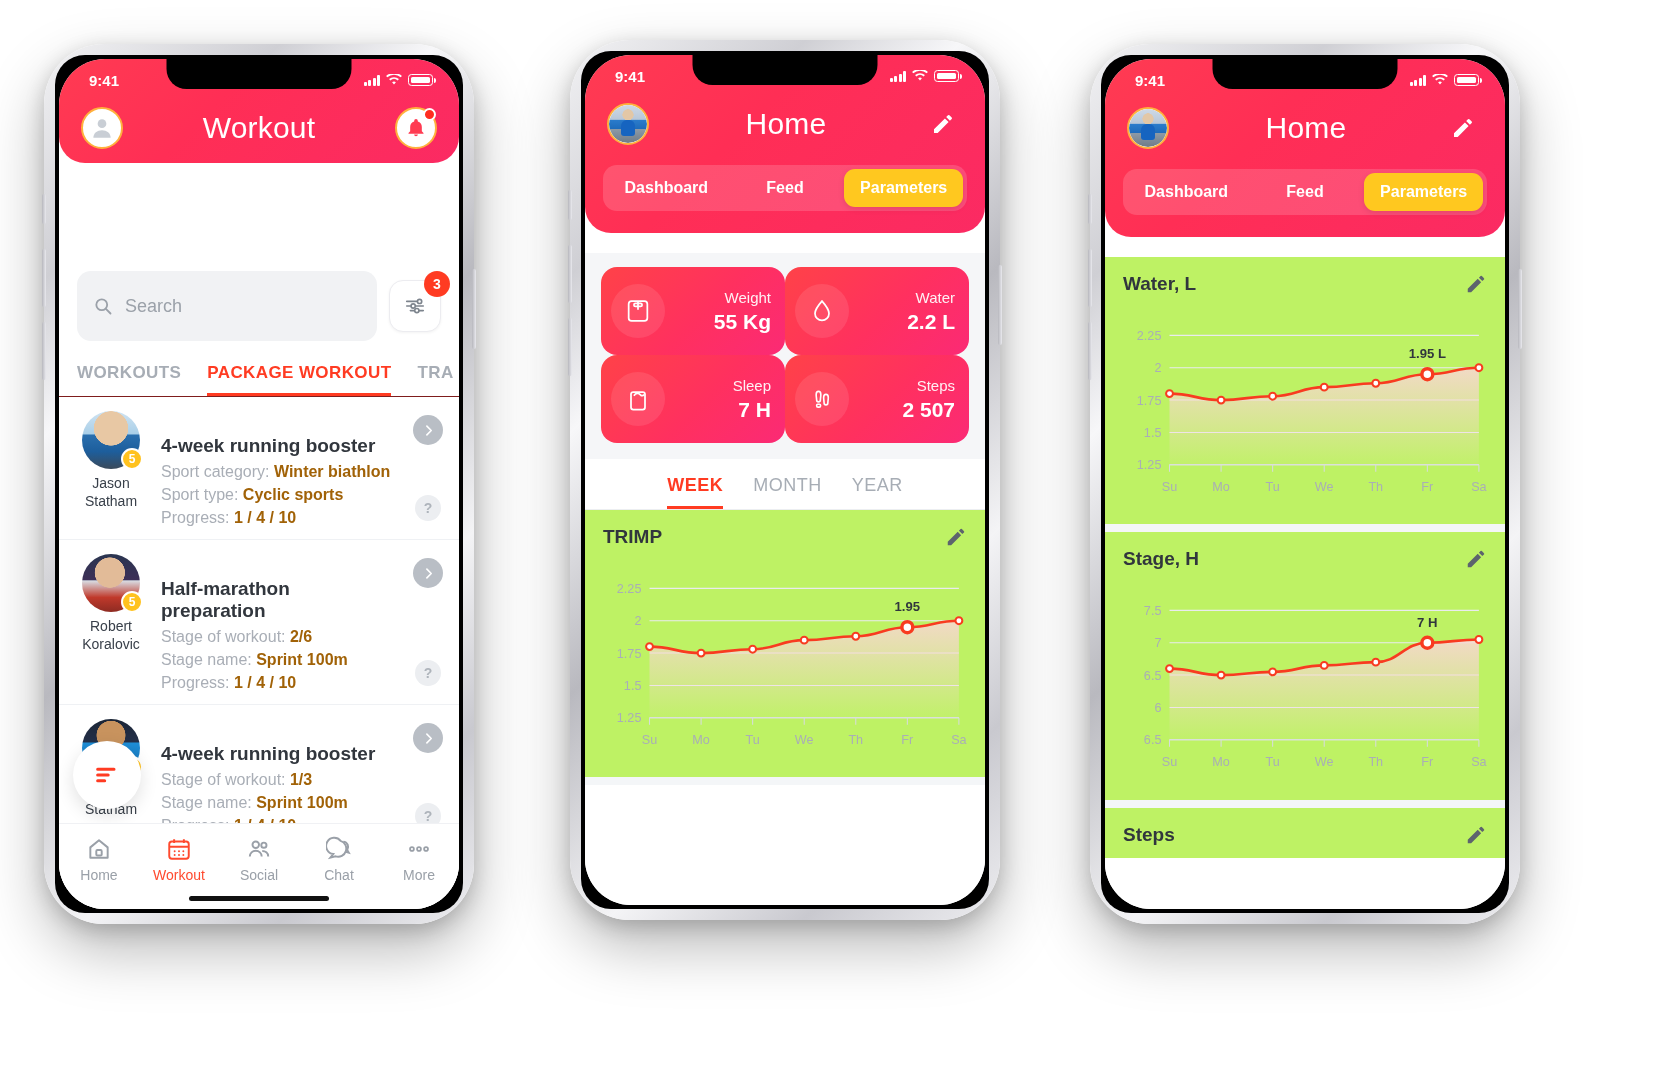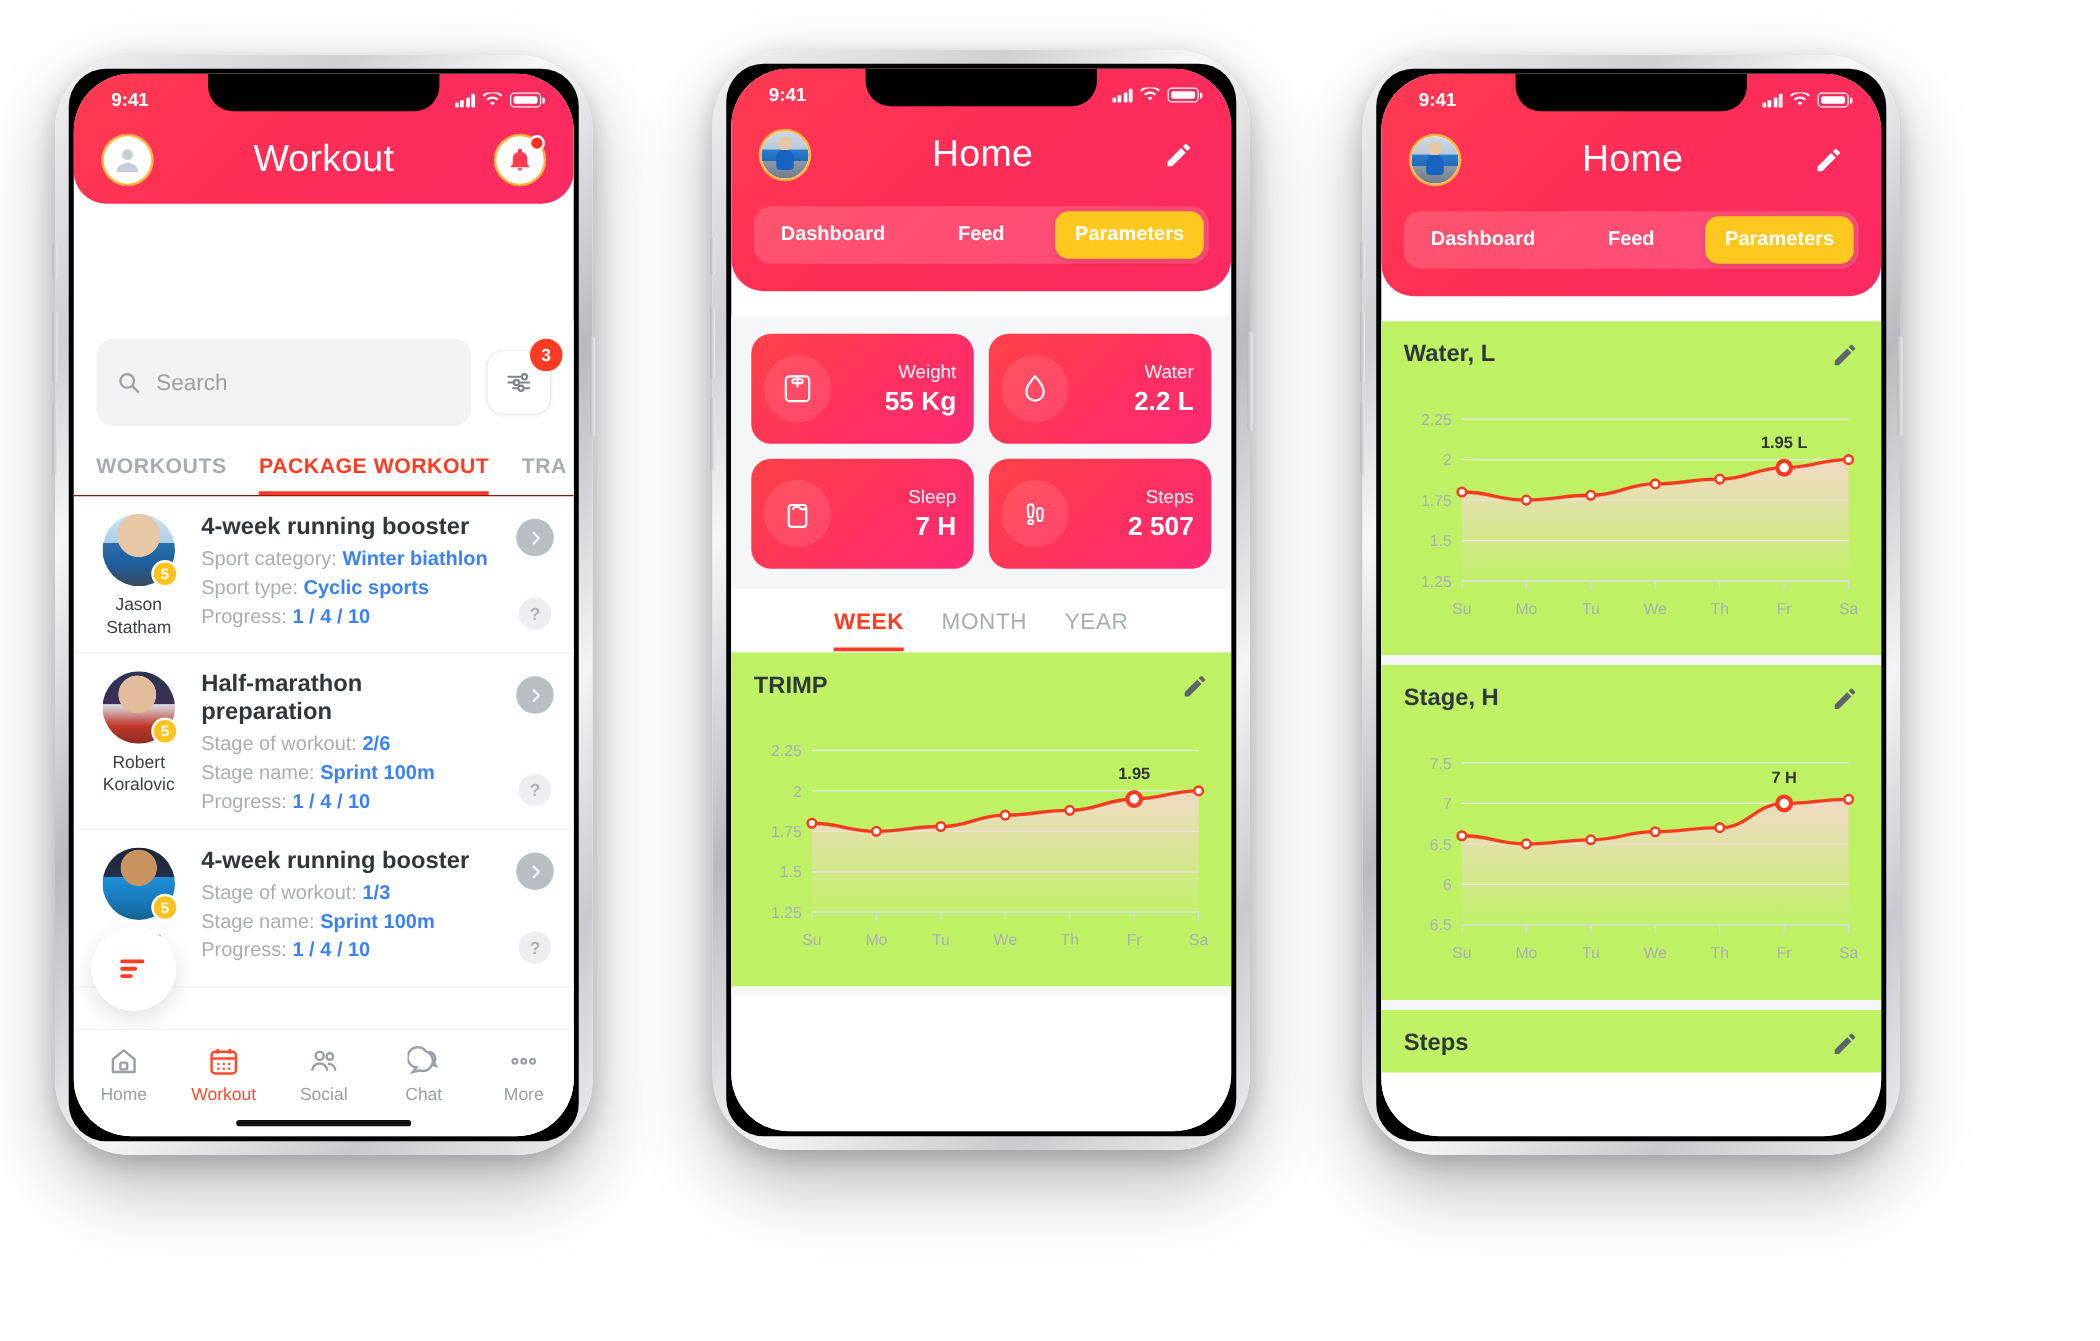--- a/index.html
+++ b/index.html
@@ -168,24 +168,24 @@
   .wk-left { width:72px; flex:0 0 auto; display:flex; flex-direction:column; align-items:center; }
   .wk-av { width:58px;height:58px;border-radius:50%; position:relative; overflow:visible; }
   .wk-av .img { width:100%;height:100%;border-radius:50%; overflow:hidden; }
   .wk-av .lvl {
     position:absolute; right:-3px; bottom:-1px;
     width:22px;height:22px;border-radius:50%;background:#ffc21f;
     color:#fff;font-size:12px;font-weight:700;
     display:flex;align-items:center;justify-content:center; border:2px solid #fff;
   }
   .wk-name { font-size:14px; color:#39404a; text-align:center; margin-top:6px; line-height:1.25; }
-  .wk-body { flex:1; min-width:0; padding-right:44px; }
+  .wk-body { flex:1; min-width:0; padding-right:44px;margin-top:24px; }
   .wk-title { font-size:19px; font-weight:700; color:#31363d; margin-bottom:6px; }
   .wk-meta { font-size:16px; color:#a9aeb6; margin-top:5px; }
-  .wk-meta b { color:#3b82f6; font-weight:600; }
+  .wk-meta b { color:#a16207; font-weight:600; }
   .chev {
     position:absolute; right:16px; top:18px;
     width:30px;height:30px;border-radius:50%;background:#b9bec5;
     display:flex;align-items:center;justify-content:center;
   }
   .chev svg{width:13px;height:13px;}
   .qmark {
     position:absolute; right:18px; bottom:18px;
     width:26px;height:26px;border-radius:50%;background:#eceef1;
     color:#aeb4bb; font-size:14px; font-weight:700;
@@ -205,21 +205,21 @@
     display:flex; align-items:flex-start; padding-top:12px; z-index:30;
   }
   .tb-item { flex:1; display:flex; flex-direction:column; align-items:center; gap:5px; }
   .tb-item svg { width:26px;height:26px; }
   .tb-label { font-size:14px; color:#9aa0a8; }
   .tb-item.active .tb-label { color:#ff4a2e; }
   .home-ind { position:absolute; left:50%; transform:translateX(-50%); bottom:8px; width:140px;height:5px;border-radius:3px;background:#111; z-index:31;}
 
   
   .cards-area { background:#f5f6f8; padding: 14px 16px 16px; }
-  .cards-grid { display:grid; grid-template-columns:1fr 1fr; gap:12px; }
+  .cards-grid { display:grid; grid-template-columns:1fr 1fr; }
   .mcard {
     height: 88px; border-radius:16px;
     background: linear-gradient(135deg,#ff4248 0%,#ff305f 55%,#fb2a75 100%);
     display:flex; align-items:center; justify-content:space-between;
     padding: 0 14px 0 10px; position:relative; overflow:hidden;
   }
   .mcard-ico {
     width:54px;height:54px;border-radius:50%;
     background:rgba(255,255,255,.10);
     display:flex;align-items:center;justify-content:center; flex:0 0 auto;

